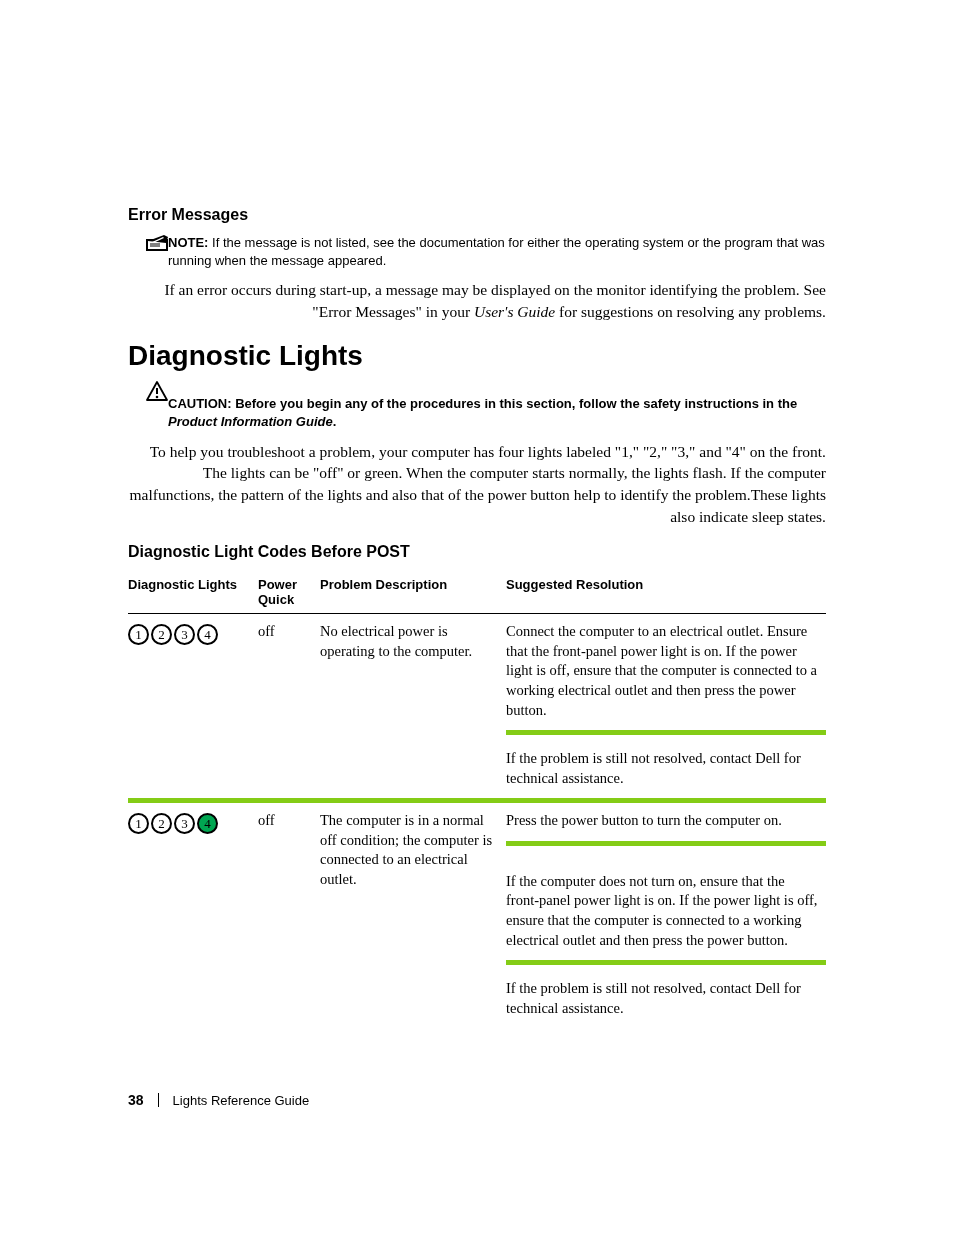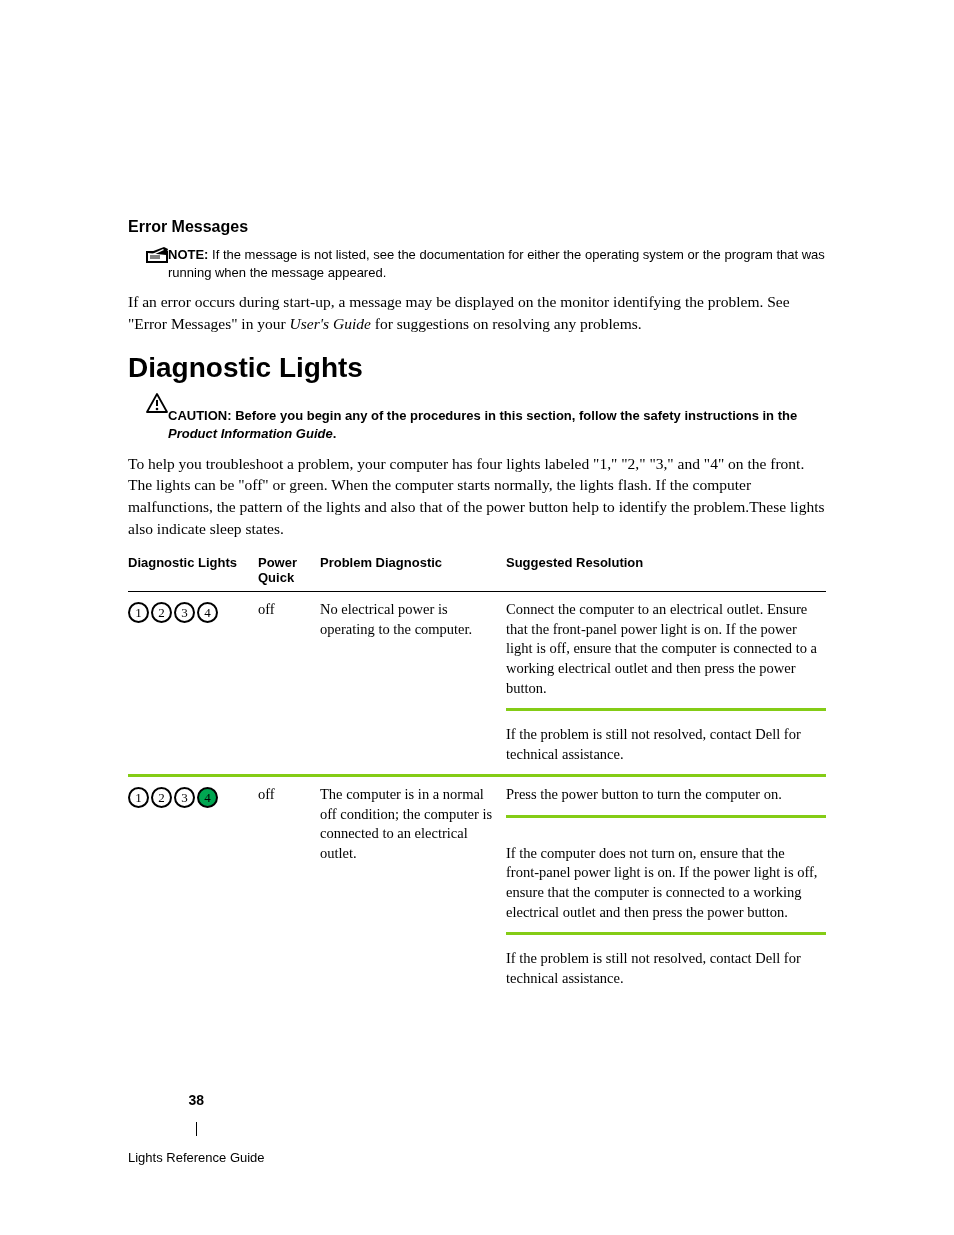--- a/index.html
+++ b/index.html
@@ -5,21 +5,21 @@
   * { box-sizing: border-box; margin: 0; padding: 0; }
   html, body { width: 954px; height: 1235px; background: #fff; }
   body {
     font-family: Georgia, "Times New Roman", serif;
     color: #000;
     position: relative;
   }
   .page {
     position: absolute;
     left: 128px;
-    top: 218px;
+    top: 206px;
     width: 698px;
   }
   .bold { font-weight: bold; margin-top: 15px; }
   .italic { font-style: italic; }
 
   .sec-head {
     font-family: "Helvetica Neue", Helvetica, Arial, sans-serif;
     font-weight: bold;
     font-size: 16px;
     margin-bottom: 10px;
@@ -38,20 +38,21 @@
   .callout .text .lead { font-weight: bold; }
   .cal-italic { font-style: italic; }
 
   .note-icon { width: 22px; height: 16px; }
   .caution-icon { width: 22px; height: 20px; }
 
   .body-text {
     font-size: 15.5px;
     line-height: 1.4;
     margin: 0 0 10px 0;
+    text-align: right;
   }
 
   h1.big {
     font-family: "Helvetica Neue", Helvetica, Arial, sans-serif;
     font-weight: bold;
     font-size: 28px;
     margin: 18px 0 8px 0;
   }
 
   table.diag {
@@ -75,21 +76,21 @@
     font-family: Georgia, "Times New Roman", serif;
     font-size: 14.5px;
     line-height: 1.35;
   }
   .col-lights { width: 130px; }
   .col-power { width: 62px; }
   .col-desc { width: 186px; }
   .col-res { width: auto; }
 
   .para { margin-bottom: 10px; }
-  .hr-mid { border-top: 3px solid #84cc16; }
+  .hr-mid { border-top: 5px solid #84cc16; }
 
   .lights {
     display: flex;
     gap: 2px;
     padding-top: 2px;
   }
   .light {
     width: 21px; height: 21px;
     border: 2.2px solid #000;
     border-radius: 50%;
@@ -103,21 +104,20 @@
 
   .footer {
     position: absolute;
     left: 128px;
     top: 1092px;
     font-family: "Helvetica Neue", Helvetica, Arial, sans-serif;
     font-size: 13px;
     display: flex;
     align-items: center;
     gap: 14px;
-    flex-direction: column;
   }
   .footer .pg { font-weight: bold; font-size: 14px; }
   .footer .divider {
     width: 1px; height: 14px; background: #000;
   }
 </style>
 </head>
 <body>
 
 <div class="page">
@@ -154,33 +154,34 @@
         <circle cx="11" cy="16" r="1.3" fill="#000"></circle>
       </svg>
     </div>
     <div class="text bold">
       <span class="lead">CAUTION: </span><span>Before you begin any of the procedures in this section, follow the safety instructions in the </span><span class="cal-italic">Product Information Guide</span><span>.</span>
     </div>
   </div>
 
   <p class="body-text">To help you troubleshoot a problem, your computer has four lights labeled "1," "2," "3," and "4" on the front. The lights can be "off" or green. When the computer starts normally, the lights flash. If the computer malfunctions, the pattern of the lights and also that of the power button help to identify the problem.These lights also indicate sleep states.</p>
 
+  <div class="sec-head" style="margin-top:16px;">Diagnostic Light Codes Before POST</div>
 
   <table class="diag">
     <colgroup>
       <col class="col-lights">
         <col class="col-power">
         <col class="col-desc">
         <col class="col-res">
     </colgroup>
     <thead>
       <tr>
         <th>Diagnostic Lights</th>
         <th>Power Quick</th>
-        <th>Problem Diagnostic</th>
+        <th>Problem Description</th>
         <th>Suggested Resolution</th>
       </tr>
     </thead>
     <tbody>
 
       <tr>
         <td>
           <div class="lights">
             <div class="light">1</div>
             <div class="light">2</div>

